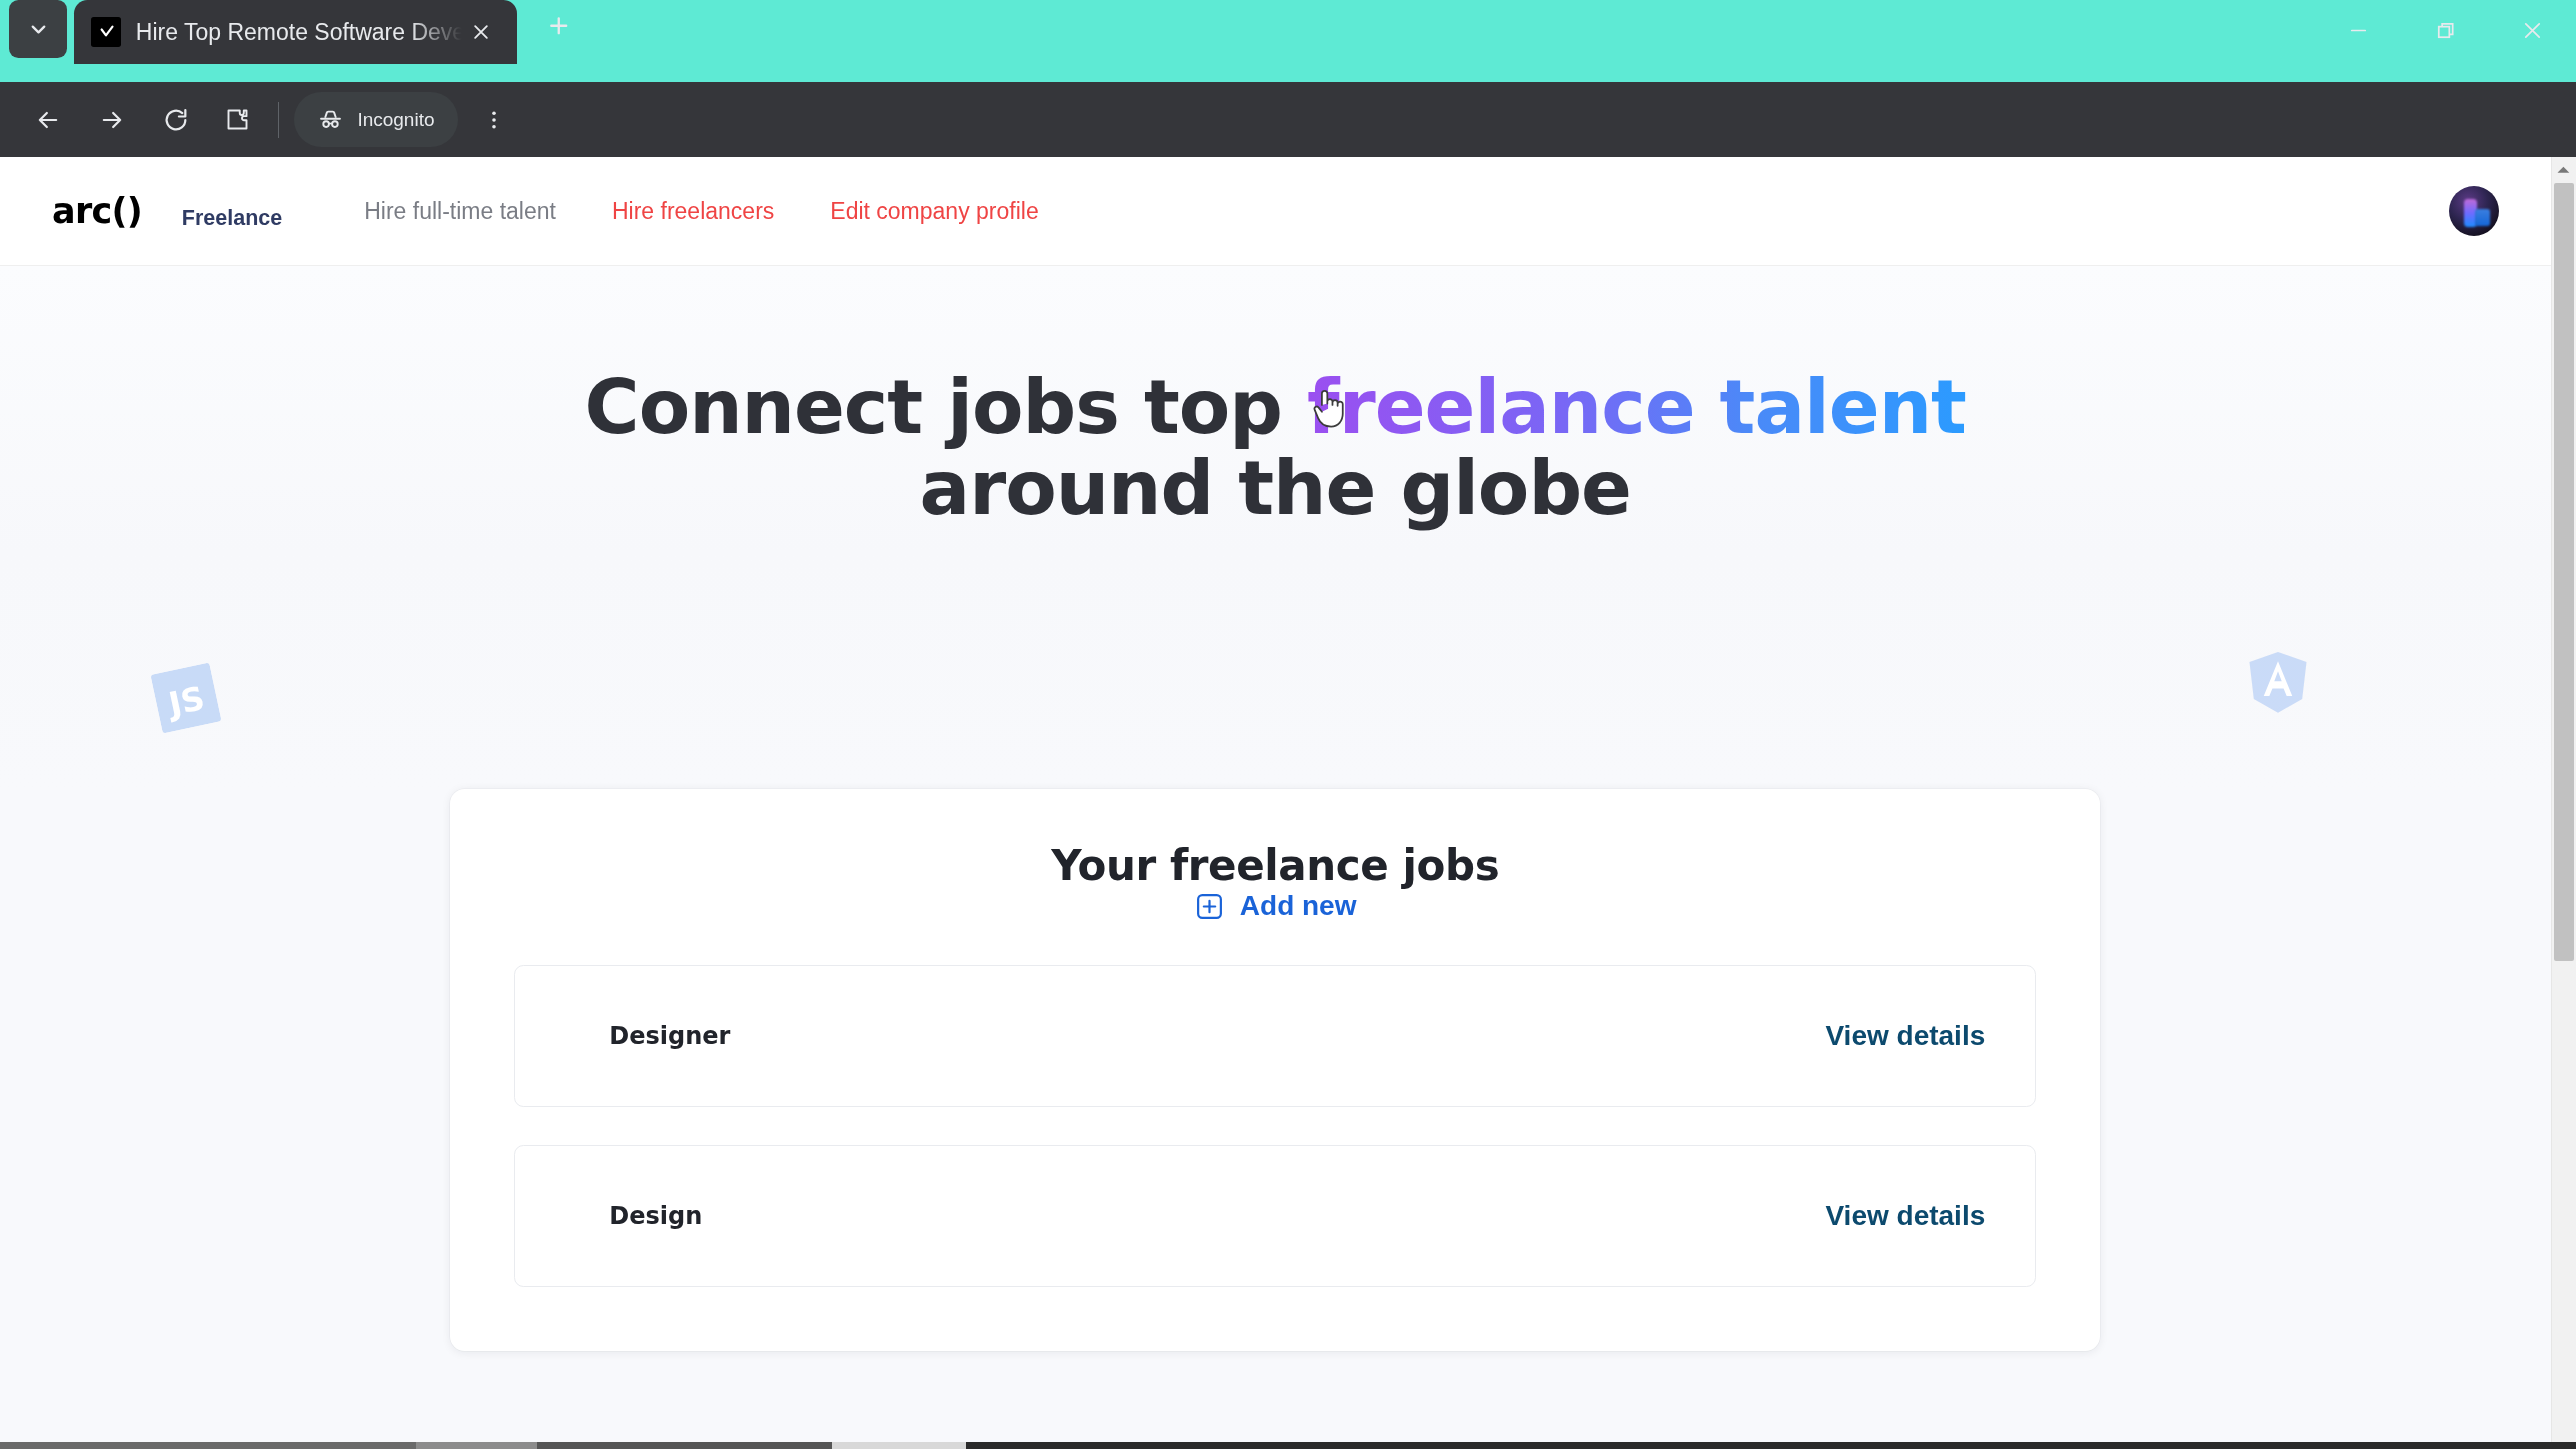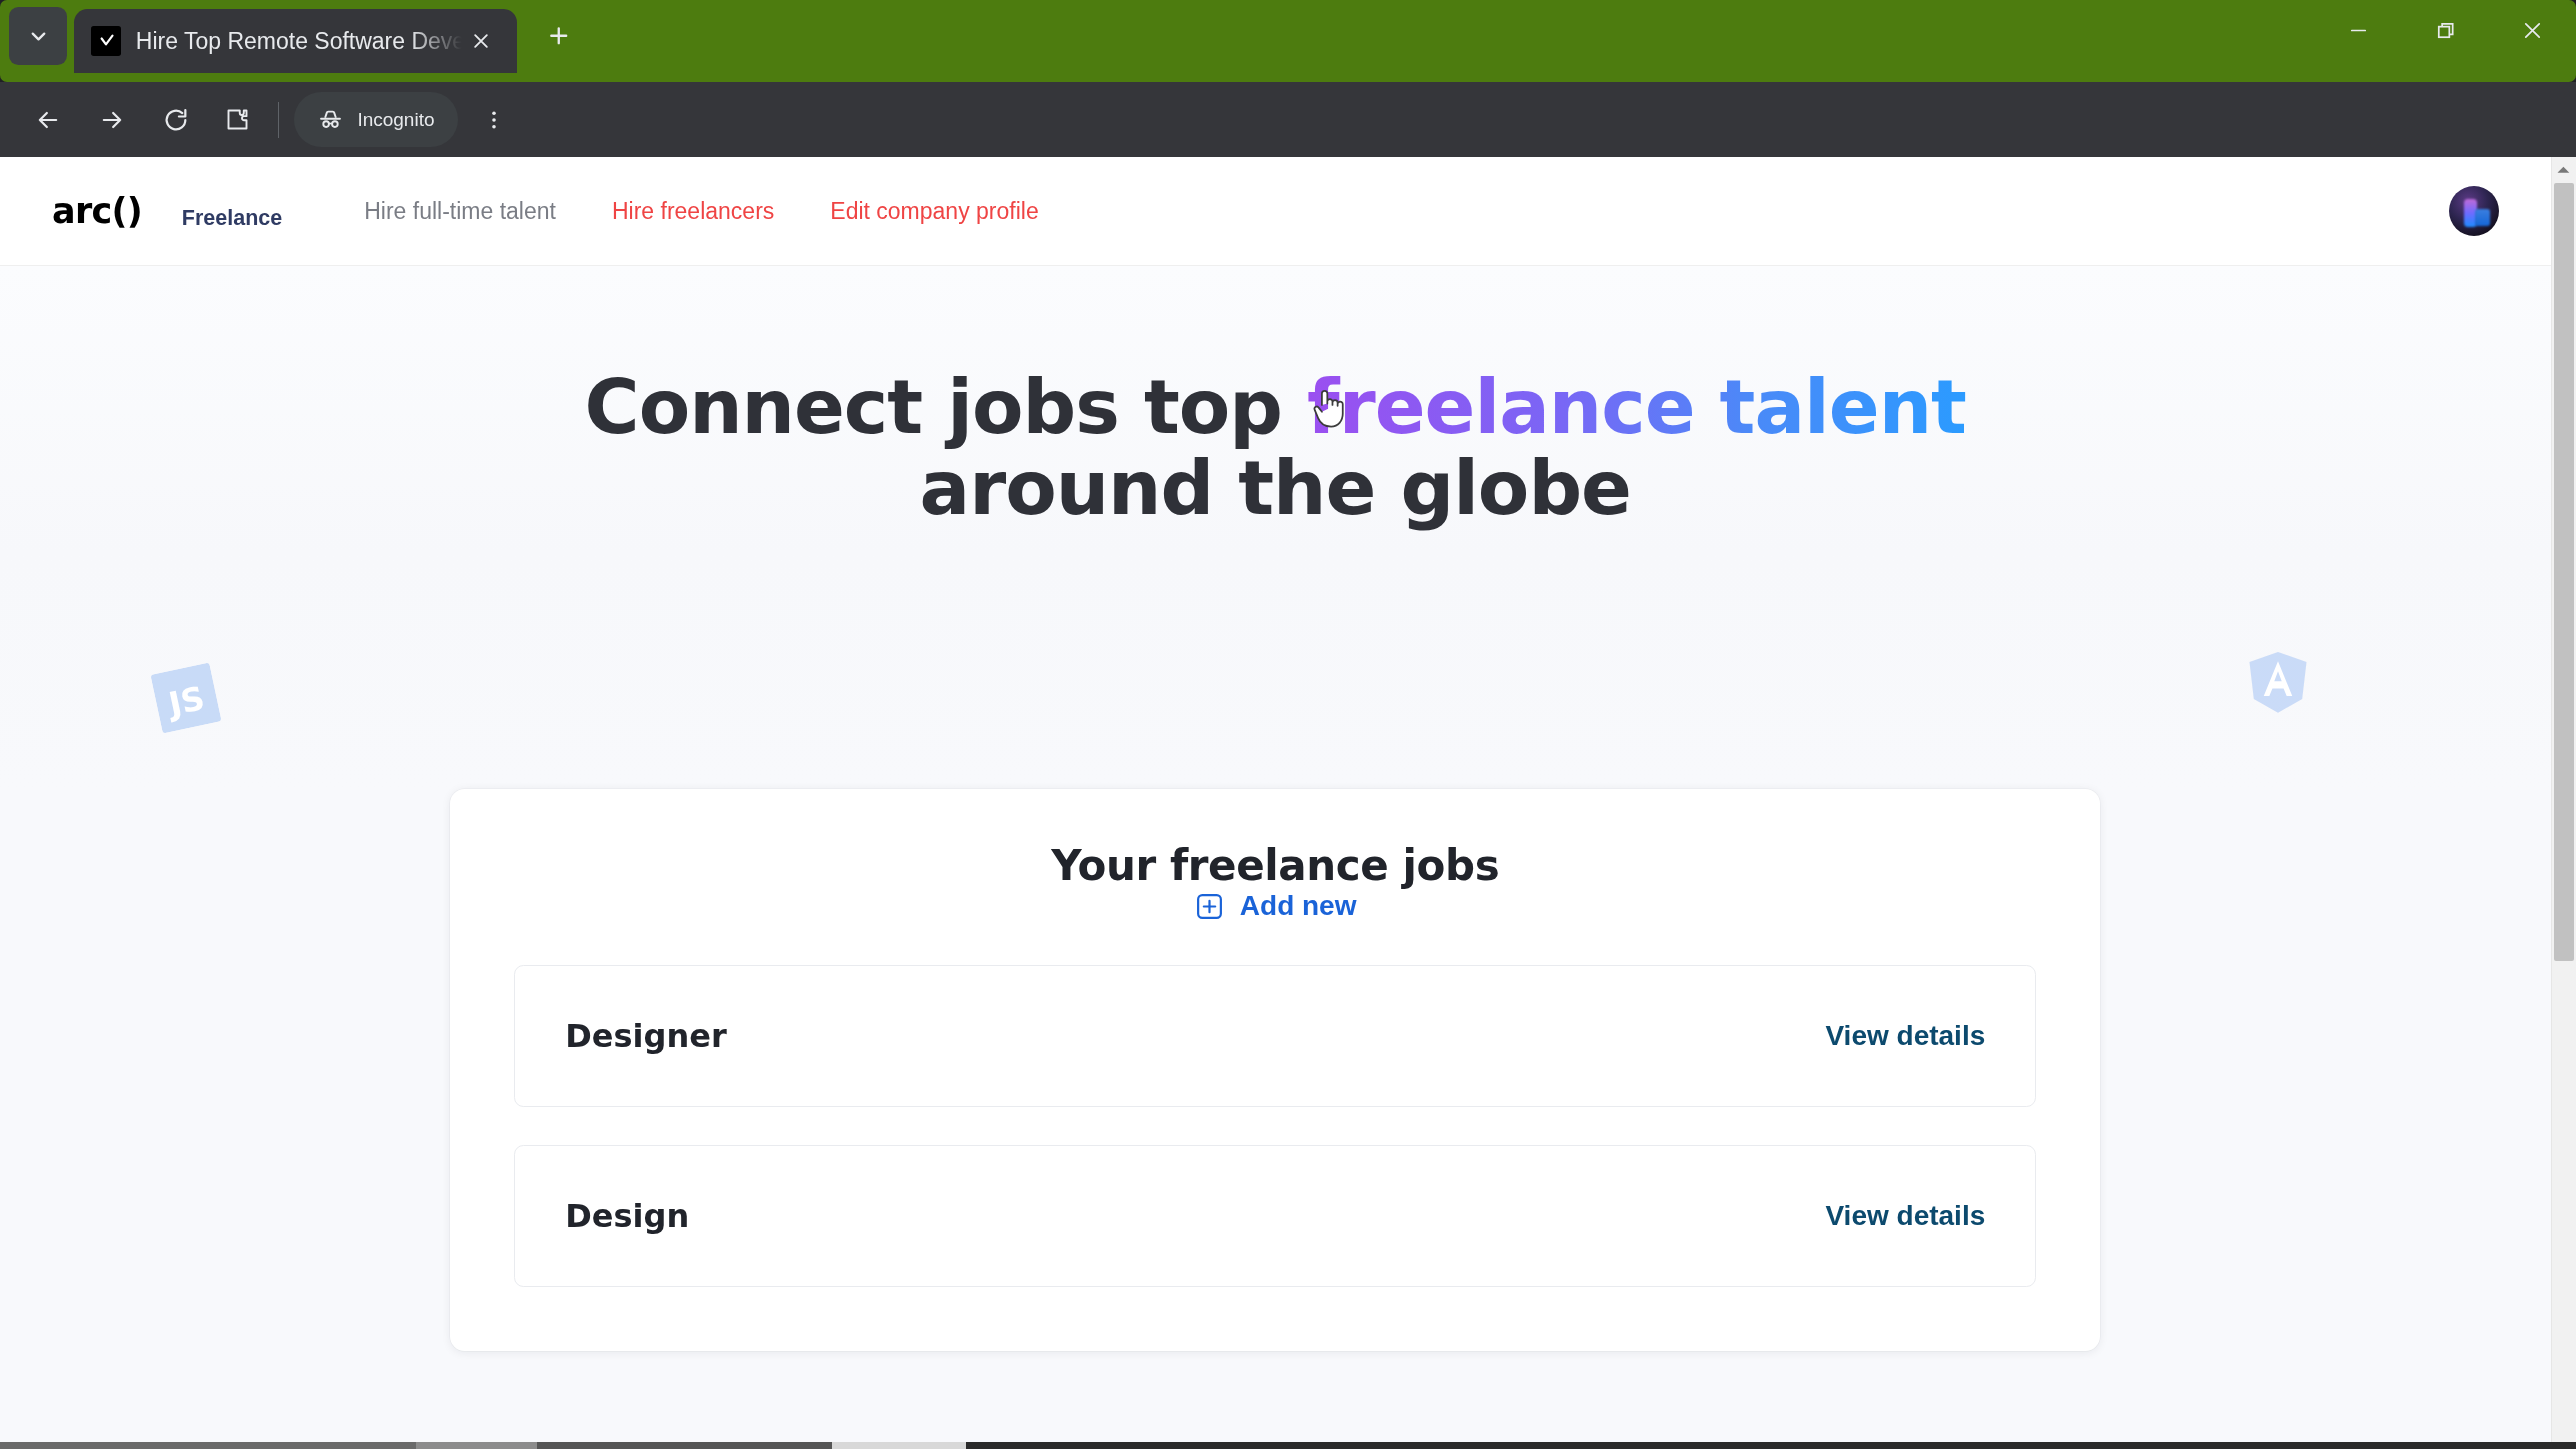--- a/index.html
+++ b/index.html
@@ -7,22 +7,22 @@
     width: 2576px; height: 1449px;
     overflow: hidden;
     font-family: "Liberation Sans", sans-serif;
     background: #202124;
   }
 
   
   .browser { width: 2576px; height: 1449px; display: flex; flex-direction: column; background:#202124; }
 
   .tabstrip {
-    height: 82px; background: #4d7c0f;
-    display: flex; align-items: center; padding-left: 9.4px; flex: 0 0 82px; border-radius: 7px;
+    height: 82px; background: #5eead4;
+    display: flex; align-items: flex-start; padding-left: 9.4px; flex: 0 0 82px;
   }
   .tab-search {
     width: 58px; height: 58px; margin-bottom: 9.4px; margin-right: 6.7px;
     border-radius: 9.4px; background: #3c4043;
     display: flex; align-items: center; justify-content: center;
     flex: 0 0 58px;
   }
   .tab-search svg { width: 23px; height: 23px; }
   .tab {
     height: 64px; width: 443px; background: #35363a;
@@ -164,21 +164,21 @@
   .add-new { display:flex; align-items:center; cursor:pointer; }
   .add-new svg { width: 31px; height: 31px; margin-right: 14.8px; }
   .add-new-label { font-size: 28px; color: #1a63d8; font-weight: 600; }
 
   .job-row {
     border: 0.7px solid #e9ebef; border-radius: 9.4px;
     height: 142px; display:flex; align-items:center; justify-content: space-between;
     padding: 0 50px; margin-bottom: 38px; background:#fff;
   }
   .job-row:last-child { margin-bottom: 0; }
-  .job-title { font-size: 32px; font-weight: 700; color: #21242b; font-family:"DejaVu Sans",sans-serif; }
+  .job-title { font-size: 24px; font-weight: 700; color: #21242b; font-family:"DejaVu Sans",sans-serif;margin-left:44px; }
   .job-link { font-size: 28px; color: #0c4a6e; font-weight: 600; cursor:pointer; }
 
   
   .scrollbar {
     width: 25.5px; background: #f1f1f1; flex: 0 0 25.5px;
     display:flex; flex-direction: column; align-items:center;
     border-left: 0.7px solid #e6e6e6;
   }
   .sb-arrow { height: 25.5px; width:25.5px; display:flex; align-items:center; justify-content:center; flex:0 0 25.5px; }
   .sb-arrow svg { width: 14.8px; height: 9.4px; }

